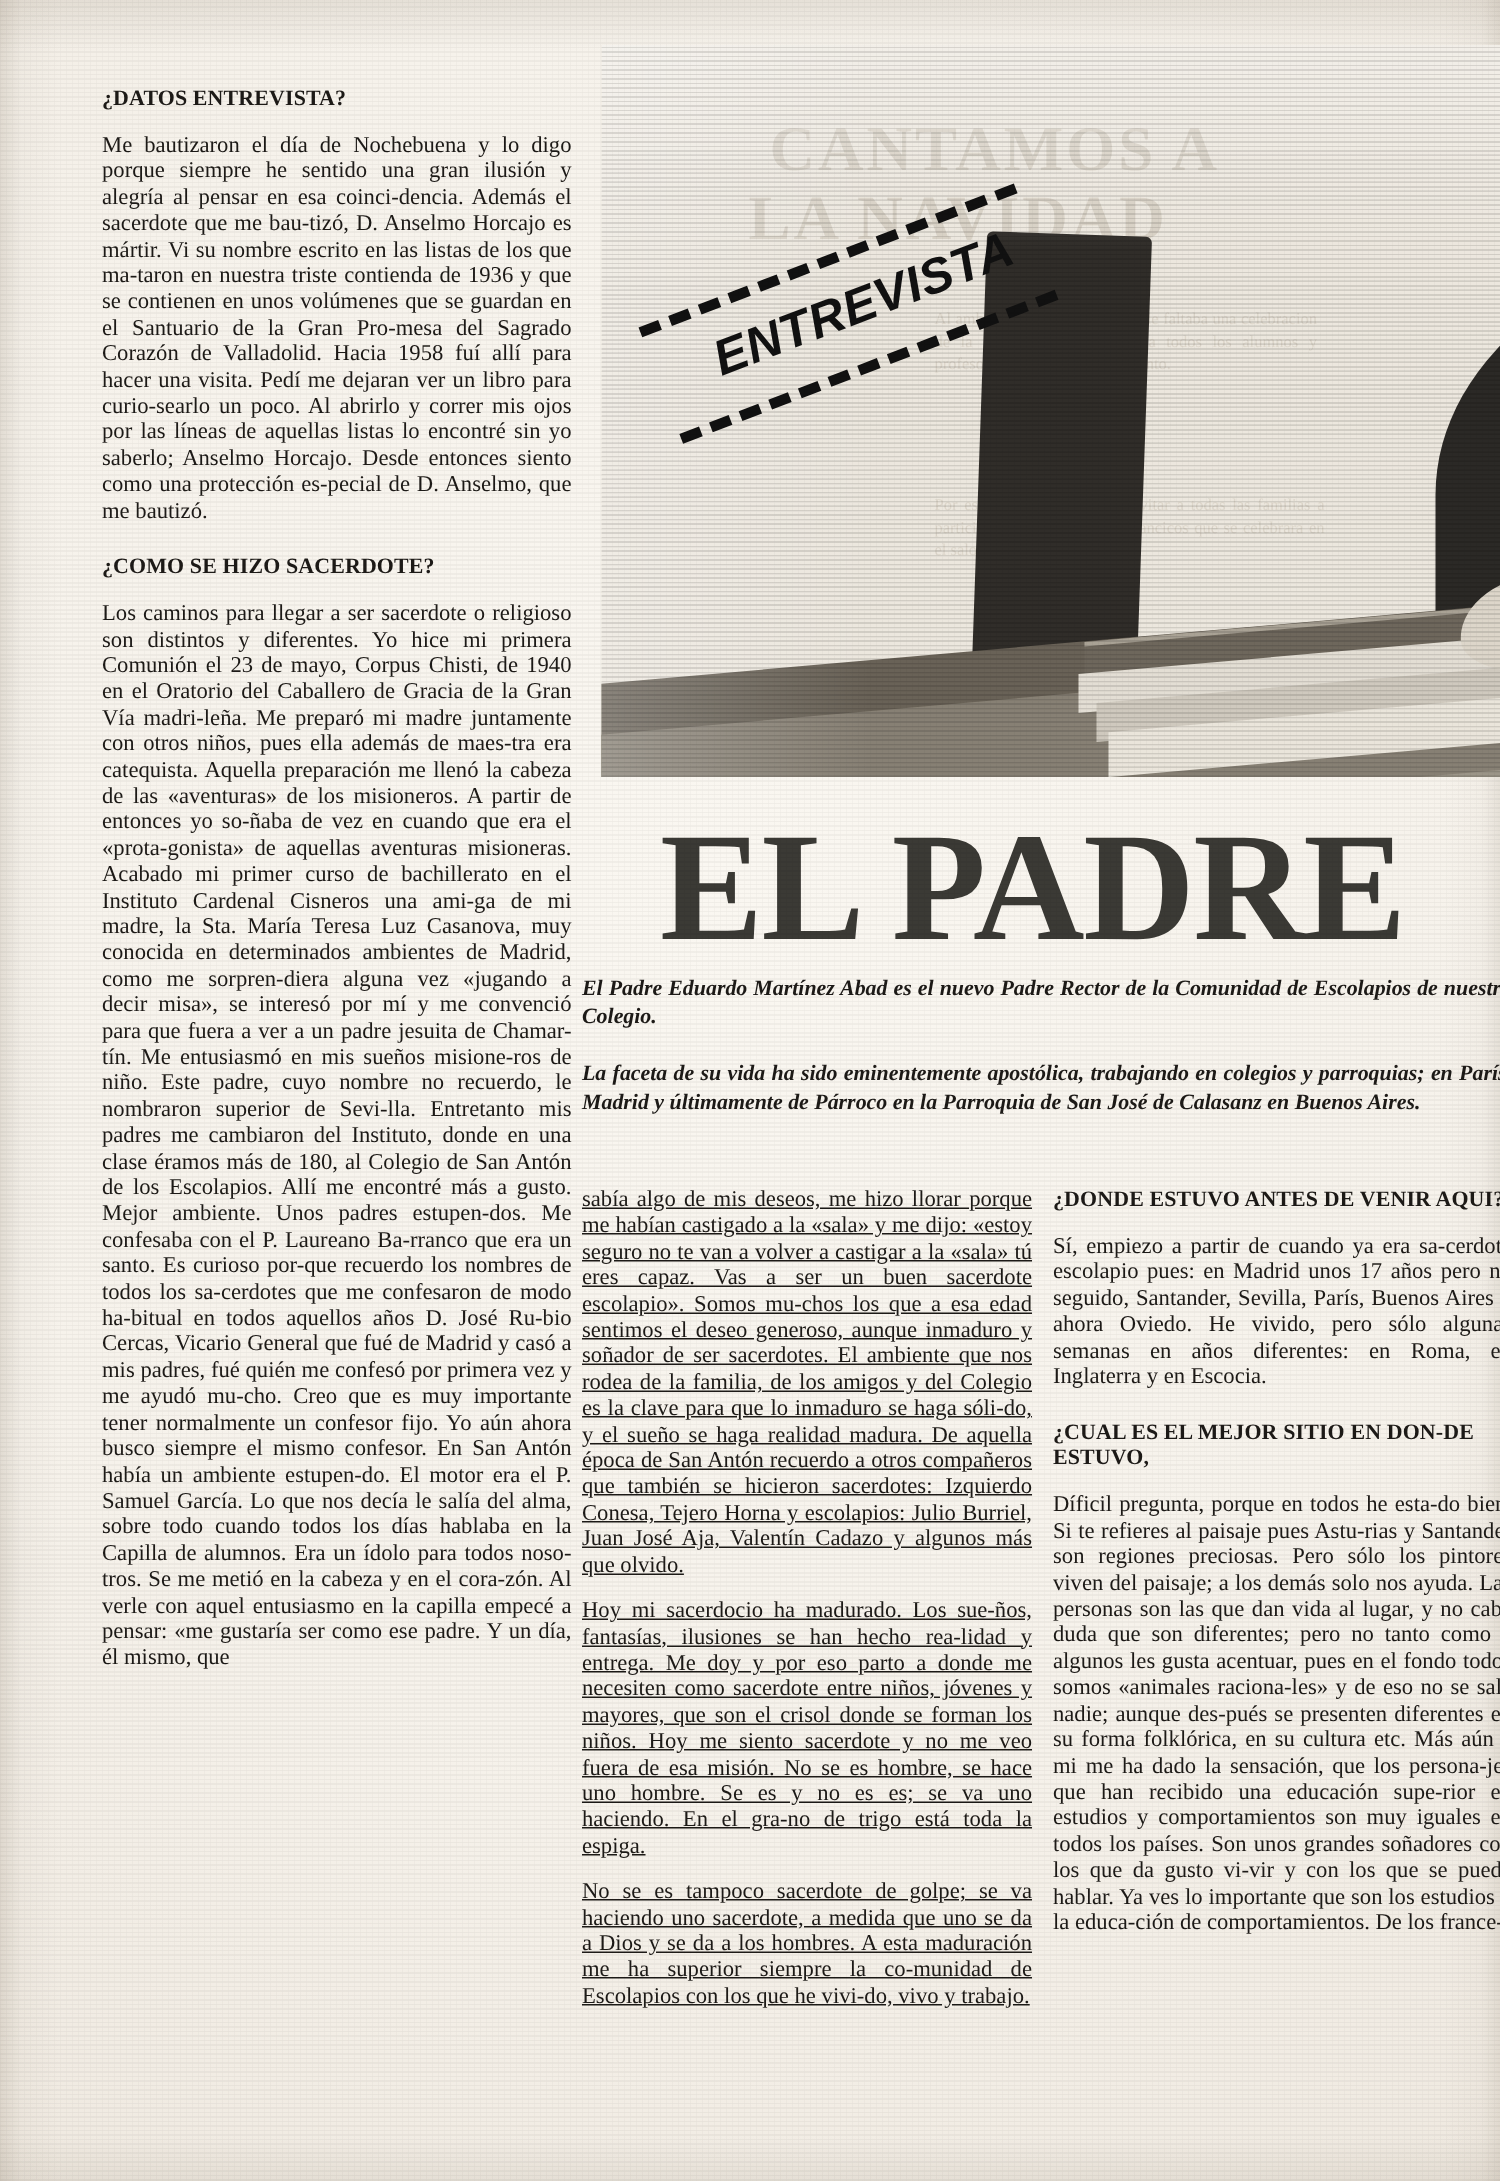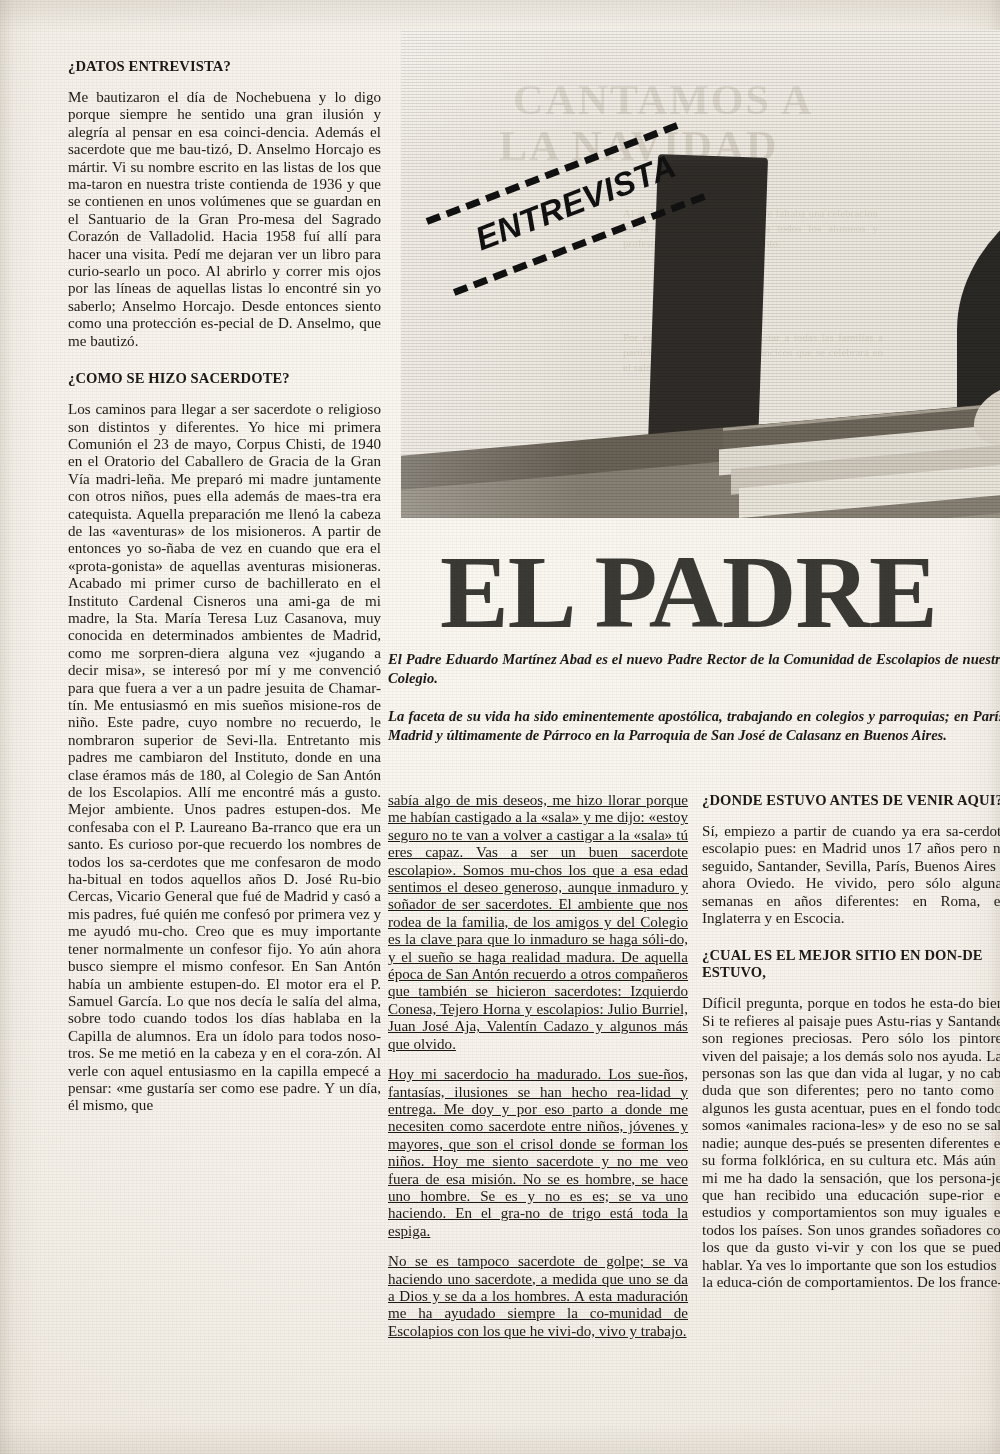--- a/index.html
+++ b/index.html
@@ -205,21 +205,21 @@
   <div class="col" id="col1">
     <h2 class="qhead">¿DATOS ENTREVISTA?</h2>
     <p>Me bautizaron el día de Nochebuena y lo digo porque siempre he sentido una gran ilusión y alegría al pensar en esa coinci-dencia. Además el sacerdote que me bau-tizó, D. Anselmo Horcajo es mártir. Vi su nombre escrito en las listas de los que ma-taron en nuestra triste contienda de 1936 y que se contienen en unos volúmenes que se guardan en el Santuario de la Gran Pro-mesa del Sagrado Corazón de Valladolid. Hacia 1958 fuí allí para hacer una visita. Pedí me dejaran ver un libro para curio-searlo un poco. Al abrirlo y correr mis ojos por las líneas de aquellas listas lo encontré sin yo saberlo; Anselmo Horcajo. Desde entonces siento como una protección es-pecial de D. Anselmo, que me bautizó.</p>
     <h2 class="qhead spaced">¿COMO SE HIZO SACERDOTE?</h2>
     <p>Los caminos para llegar a ser sacerdote o religioso son distintos y diferentes. Yo hice mi primera Comunión el 23 de mayo, Corpus Chisti, de 1940 en el Oratorio del Caballero de Gracia de la Gran Vía madri-leña. Me preparó mi madre juntamente con otros niños, pues ella además de maes-tra era catequista. Aquella preparación me llenó la cabeza de las «aventuras» de los misioneros. A partir de entonces yo so-ñaba de vez en cuando que era el «prota-gonista» de aquellas aventuras misioneras. Acabado mi primer curso de bachillerato en el Instituto Cardenal Cisneros una ami-ga de mi madre, la Sta. María Teresa Luz Casanova, muy conocida en determinados ambientes de Madrid, como me sorpren-diera alguna vez «jugando a decir misa», se interesó por mí y me convenció para que fuera a ver a un padre jesuita de Chamar-tín. Me entusiasmó en mis sueños misione-ros de niño. Este padre, cuyo nombre no recuerdo, le nombraron superior de Sevi-lla. Entretanto mis padres me cambiaron del Instituto, donde en una clase éramos más de 180, al Colegio de San Antón de los Escolapios. Allí me encontré más a gusto. Mejor ambiente. Unos padres estupen-dos. Me confesaba con el P. Laureano Ba-rranco que era un santo. Es curioso por-que recuerdo los nombres de todos los sa-cerdotes que me confesaron de modo ha-bitual en todos aquellos años D. José Ru-bio Cercas, Vicario General que fué de Madrid y casó a mis padres, fué quién me confesó por primera vez y me ayudó mu-cho. Creo que es muy importante tener normalmente un confesor fijo. Yo aún ahora busco siempre el mismo confesor. En San Antón había un ambiente estupen-do. El motor era el P. Samuel García. Lo que nos decía le salía del alma, sobre todo cuando todos los días hablaba en la Capilla de alumnos. Era un ídolo para todos noso-tros. Se me metió en la cabeza y en el cora-zón. Al verle con aquel entusiasmo en la capilla empecé a pensar: «me gustaría ser como ese padre. Y un día, él mismo, que</p>
   </div>
 
   <div class="col" id="col2">
     <p>sabía algo de mis deseos, me hizo llorar porque me habían castigado a la «sala» y me dijo: «estoy seguro no te van a volver a castigar a la «sala» tú eres capaz. Vas a ser un buen sacerdote escolapio». Somos mu-chos los que a esa edad sentimos el deseo generoso, aunque inmaduro y soñador de ser sacerdotes. El ambiente que nos rodea de la familia, de los amigos y del Colegio es la clave para que lo inmaduro se haga sóli-do, y el sueño se haga realidad madura. De aquella época de San Antón recuerdo a otros compañeros que también se hicieron sacerdotes: Izquierdo Conesa, Tejero Horna y escolapios: Julio Burriel, Juan José Aja, Valentín Cadazo y algunos más que olvido.</p>
     <p>Hoy mi sacerdocio ha madurado. Los sue-ños, fantasías, ilusiones se han hecho rea-lidad y entrega. Me doy y por eso parto a donde me necesiten como sacerdote entre niños, jóvenes y mayores, que son el crisol donde se forman los niños. Hoy me siento sacerdote y no me veo fuera de esa misión. No se es hombre, se hace uno hombre. Se es y no es es; se va uno haciendo. En el gra-no de trigo está toda la espiga.</p>
-    <p>No se es tampoco sacerdote de golpe; se va haciendo uno sacerdote, a medida que uno se da a Dios y se da a los hombres. A esta maduración me ha ayudado siempre la co-munidad de Escolapios con los que he vivi-do, vivo y trabajo.</p>
+    <p>No se es tampoco sacerdote de golpe; se va haciendo uno sacerdote, a medida que uno se da a Dios y se da a los hombres. A esta maduración me ha superior siempre la co-munidad de Escolapios con los que he vivi-do, vivo y trabajo.</p>
   </div>
 
   <div class="col" id="col3">
     <h2 class="qhead">¿DONDE ESTUVO ANTES DE VENIR AQUI?</h2>
     <p>Sí, empiezo a partir de cuando ya era sa-cerdote escolapio pues: en Madrid unos 17 años pero no seguido, Santander, Sevilla, París, Buenos Aires y ahora Oviedo. He vivido, pero sólo algunas semanas en años diferentes: en Roma, en Inglaterra y en Escocia.</p>
     <h2 class="qhead spaced">¿CUAL ES EL MEJOR SITIO EN DON-DE ESTUVO,</h2>
     <p>Díficil pregunta, porque en todos he esta-do bien. Si te refieres al paisaje pues Astu-rias y Santander son regiones preciosas. Pero sólo los pintores viven del paisaje; a los demás solo nos ayuda. Las personas son las que dan vida al lugar, y no cabe duda que son diferentes; pero no tanto como a algunos les gusta acentuar, pues en el fondo todos somos «animales raciona-les» y de eso no se sale nadie; aunque des-pués se presenten diferentes en su forma folklórica, en su cultura etc. Más aún a mi me ha dado la sensación, que los persona-jes que han recibido una educación supe-rior en estudios y comportamientos son muy iguales en todos los países. Son unos grandes soñadores con los que da gusto vi-vir y con los que se puede hablar. Ya ves lo importante que son los estudios y la educa-ción de comportamientos. De los france-</p>
   </div>
 
   <div id="folio">12</div>

